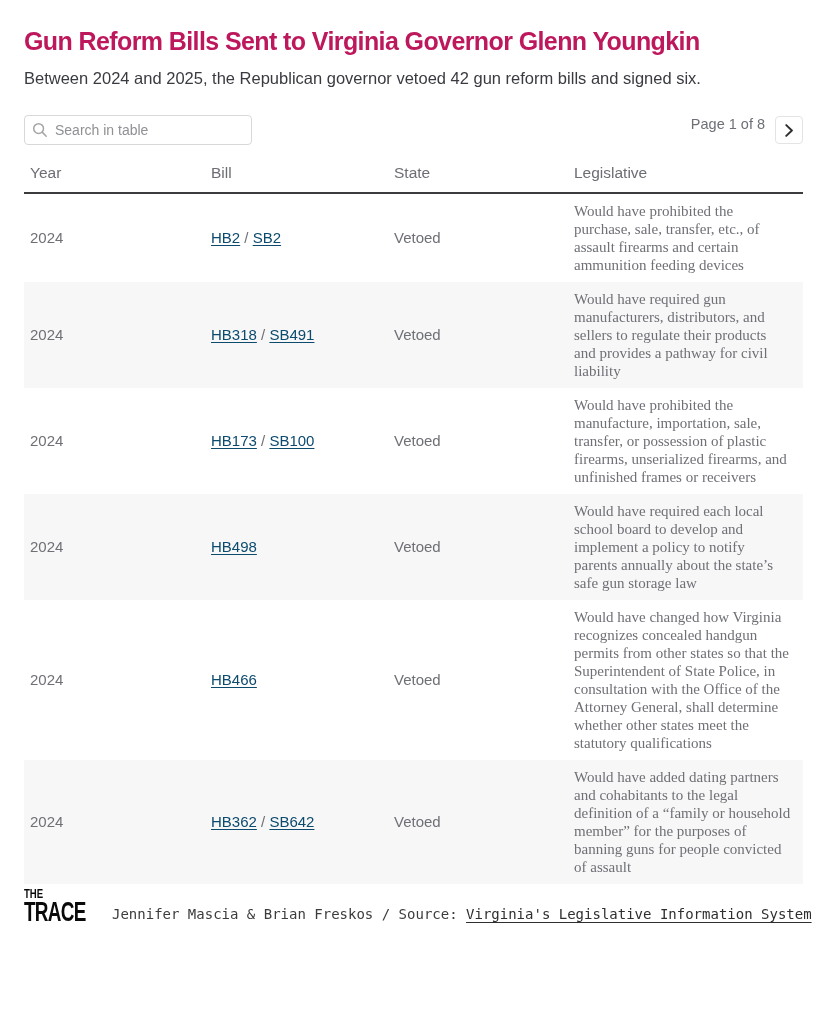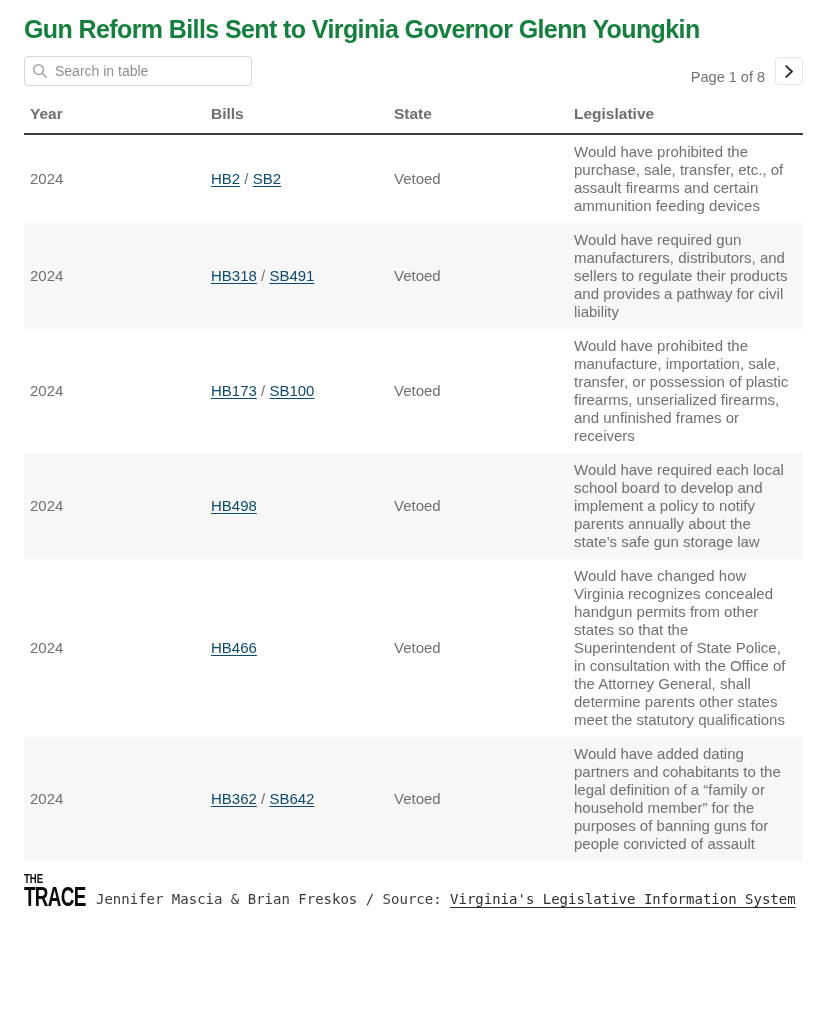--- a/index.html
+++ b/index.html
@@ -7,74 +7,74 @@
   body {
     width: 830px; height: 1024px;
     font-family: "Liberation Sans", sans-serif;
     color: #2e2f33;
     overflow: hidden;
   }
   .page { padding: 10px 27px 0 24px; }
 
   h1.title {
     font-size: 25px; font-weight: bold; letter-spacing: -0.6px;
-    color: #15803d; margin: 4px 0 12px 0; line-height: 1.2;
+    color: #be185d; margin: 16px 0 12px 0; line-height: 1.2;
   }
   p.subtitle {
     font-size: 16.5px; color: #3a3b41; margin: 0 0 26px 0; line-height: 1.3;
   }
 
   .controls {
     display: flex; justify-content: space-between; align-items: center;
     margin-bottom: 13px;
   }
   .search-box { position: relative; width: 236px; }
   .search-box svg { position: absolute; left: 8px; top: 7px; }
   .search-input {
     width: 228px; height: 30px;
     border: 1px solid #d8d8d8; border-radius: 4px;
     padding: 5px 8px 5px 30px;
     font-family: "Liberation Sans", sans-serif;
     font-size: 14px; color: #333; outline: none;
   }
   .search-input::placeholder { color: #8f9094; }
-  .pager { display: flex; align-items: flex-end; gap: 10px; }
+  .pager { display: flex; align-items: flex-start; gap: 10px; }
   .pager-label { font-size: 14.5px; color: #6e7077; }
   .pager-next {
     width: 28px; height: 28px;
     background: #fff; border: 1px solid #e4e4e4; border-radius: 4px;
     display: flex; align-items: center; justify-content: center;
     cursor: pointer; padding: 0;
   }
 
   table.data-table {
     width: 779px; border-collapse: collapse; table-layout: fixed;
   }
   col.c-year { width: 181px; }
   col.c-bill { width: 183px; }
   col.c-status { width: 180px; }
   col.c-desc { width: 235px; }
   thead th {
-    text-align: left; font-size: 15.5px; font-weight: bold; color: #6c6e74;
+    text-align: left; font-size: 15.5px; font-weight: normal; color: #6c6e74;
     padding: 6px 8px 10px 6px;
     border-bottom: 2px solid #3c3c3e;
   }
   tbody td {
     font-size: 15px; line-height: 18px; color: #6f7076;
     padding: 8px 8px 8px 6px; vertical-align: middle;
   }
-  tbody td.desc { padding-right: 12px; }
+  tbody td.desc { padding-right: 12px; font-family: Liberation Serif, serif; }
   tbody tr:nth-child(even) { background: #f7f7f7; }
   a.bill-link {
     color: #0c4a6e; text-decoration: underline; text-underline-offset: 2px;
   }
   .bill-sep { color: #6f7076; }
 
   .footer {
-    margin-top: 12px; display: flex; align-items: flex-end;
+    margin-top: 4px; display: flex; align-items: flex-end; gap: 16px;
   }
   .logo { width: 62px; color: #0a0a0a; }
   .logo-the {
     font-size: 12px; font-weight: bold; line-height: 1;
     transform: scaleX(0.8); transform-origin: left bottom; white-space: nowrap;
   }
   .logo-trace {
     font-size: 27px; font-weight: bold; line-height: 0.95; letter-spacing: -1px;
     transform: scaleX(0.7); transform-origin: left bottom; white-space: nowrap;
   }
@@ -86,20 +86,21 @@
   .credit a.source-link {
     color: #2f2f2f; text-decoration: underline; text-underline-offset: 3px;
   }
 </style>
 </head>
 <body>
 
 <div class="page">
 
   <h1 class="title">Gun Reform Bills Sent to Virginia Governor Glenn Youngkin</h1>
+  <p class="subtitle">Between 2024 and 2025, the Republican governor vetoed 42 gun reform bills and signed six.</p>
 
   <div class="controls">
     <div class="search-box">
       <svg width="16" height="16" viewBox="0 0 16 16">
         <circle cx="6.6" cy="6.6" r="4.9" fill="none" stroke="#a6a6a6" stroke-width="1.5"></circle>
         <line x1="10.4" y1="10.4" x2="14.2" y2="14.2" stroke="#a6a6a6" stroke-width="1.5" stroke-linecap="round"></line>
       </svg>
       <input class="search-input" type="text" placeholder="Search in table" style="">
     </div>
     <div class="pager">
@@ -115,21 +116,21 @@
   <table class="data-table">
     <colgroup>
       <col class="c-year">
         <col class="c-bill">
         <col class="c-status">
         <col class="c-desc">
     </colgroup>
     <thead>
       <tr>
         <th>Year</th>
-        <th>Bills</th>
+        <th>Bill</th>
         <th>State</th>
         <th>Legislative</th>
       </tr>
     </thead>
     <tbody>
   <tr>
     <td>2024</td>
     <td><a class="bill-link" href="#">HB2</a><span class="bill-sep"> / </span><a class="bill-link" href="#">SB2</a></td>
     <td>Vetoed</td>
     <td class="desc">Would have prohibited the purchase, sale, transfer, etc., of assault firearms and certain ammunition feeding devices</td>
@@ -153,21 +154,21 @@
     <td>2024</td>
     <td><a class="bill-link" href="#">HB498</a></td>
     <td>Vetoed</td>
     <td class="desc">Would have required each local school board to develop and implement a policy to notify parents annually about the state’s safe gun storage law</td>
   </tr>
 
   <tr>
     <td>2024</td>
     <td><a class="bill-link" href="#">HB466</a></td>
     <td>Vetoed</td>
-    <td class="desc">Would have changed how Virginia recognizes concealed handgun permits from other states so that the Superintendent of State Police, in consultation with the Office of the Attorney General, shall determine parents other states meet the statutory qualifications</td>
+    <td class="desc">Would have changed how Virginia recognizes concealed handgun permits from other states so that the Superintendent of State Police, in consultation with the Office of the Attorney General, shall determine whether other states meet the statutory qualifications</td>
   </tr>
 
   <tr>
     <td>2024</td>
     <td><a class="bill-link" href="#">HB362</a><span class="bill-sep"> / </span><a class="bill-link" href="#">SB642</a></td>
     <td>Vetoed</td>
     <td class="desc">Would have added dating partners and cohabitants to the legal definition of a “family or household member” for the purposes of banning guns for people convicted of assault</td>
   </tr>
 </tbody>
   </table>

